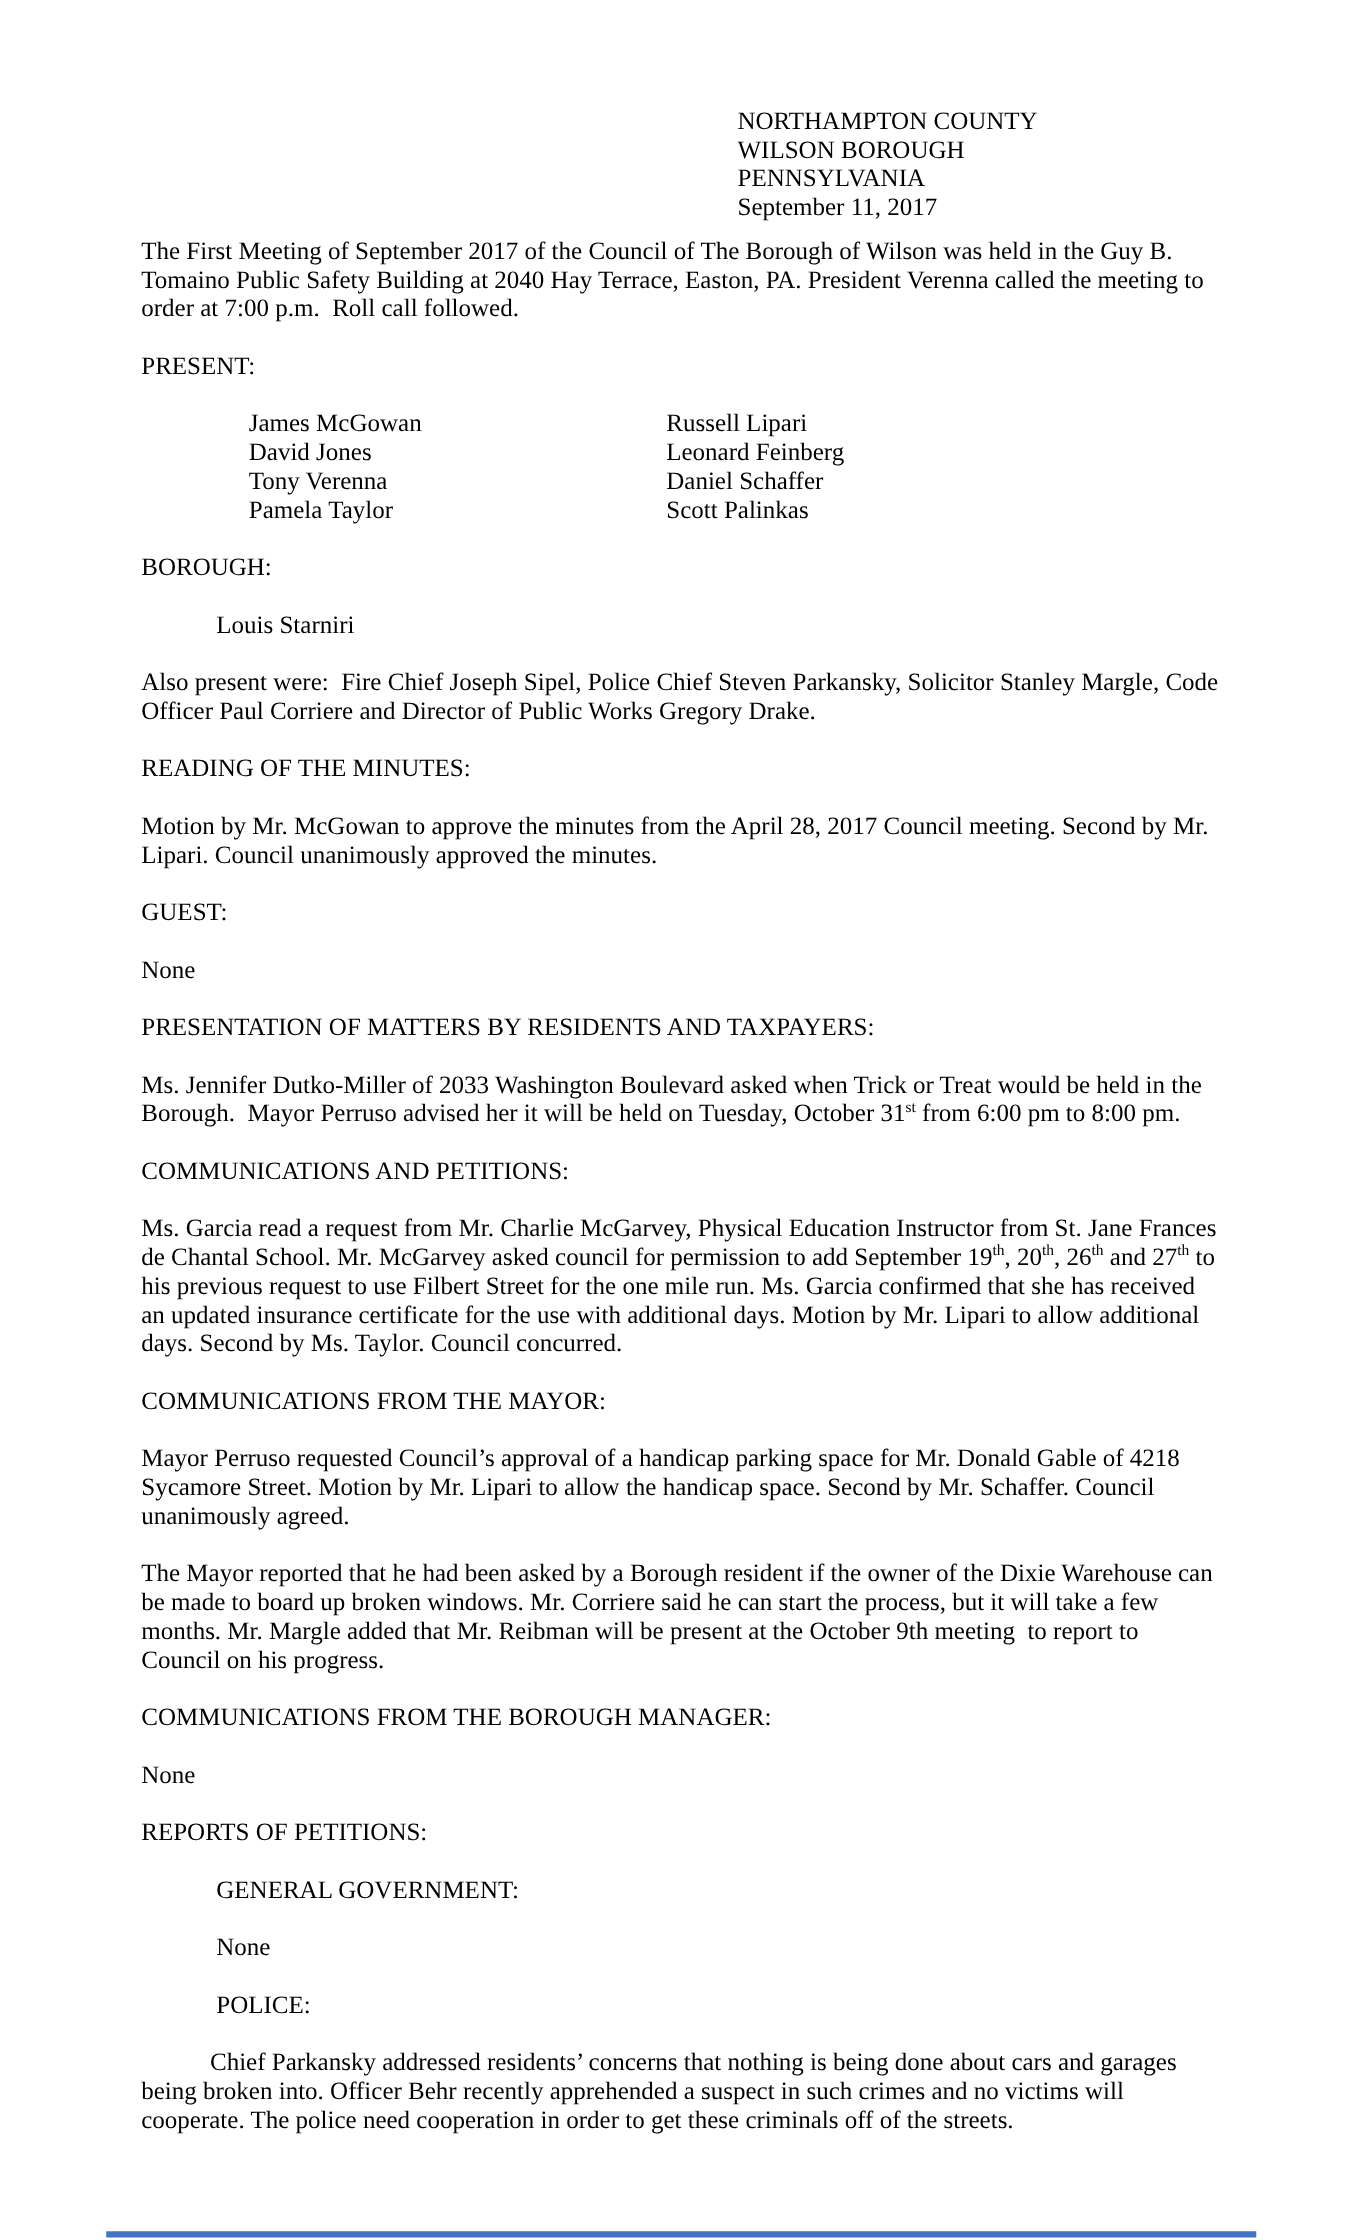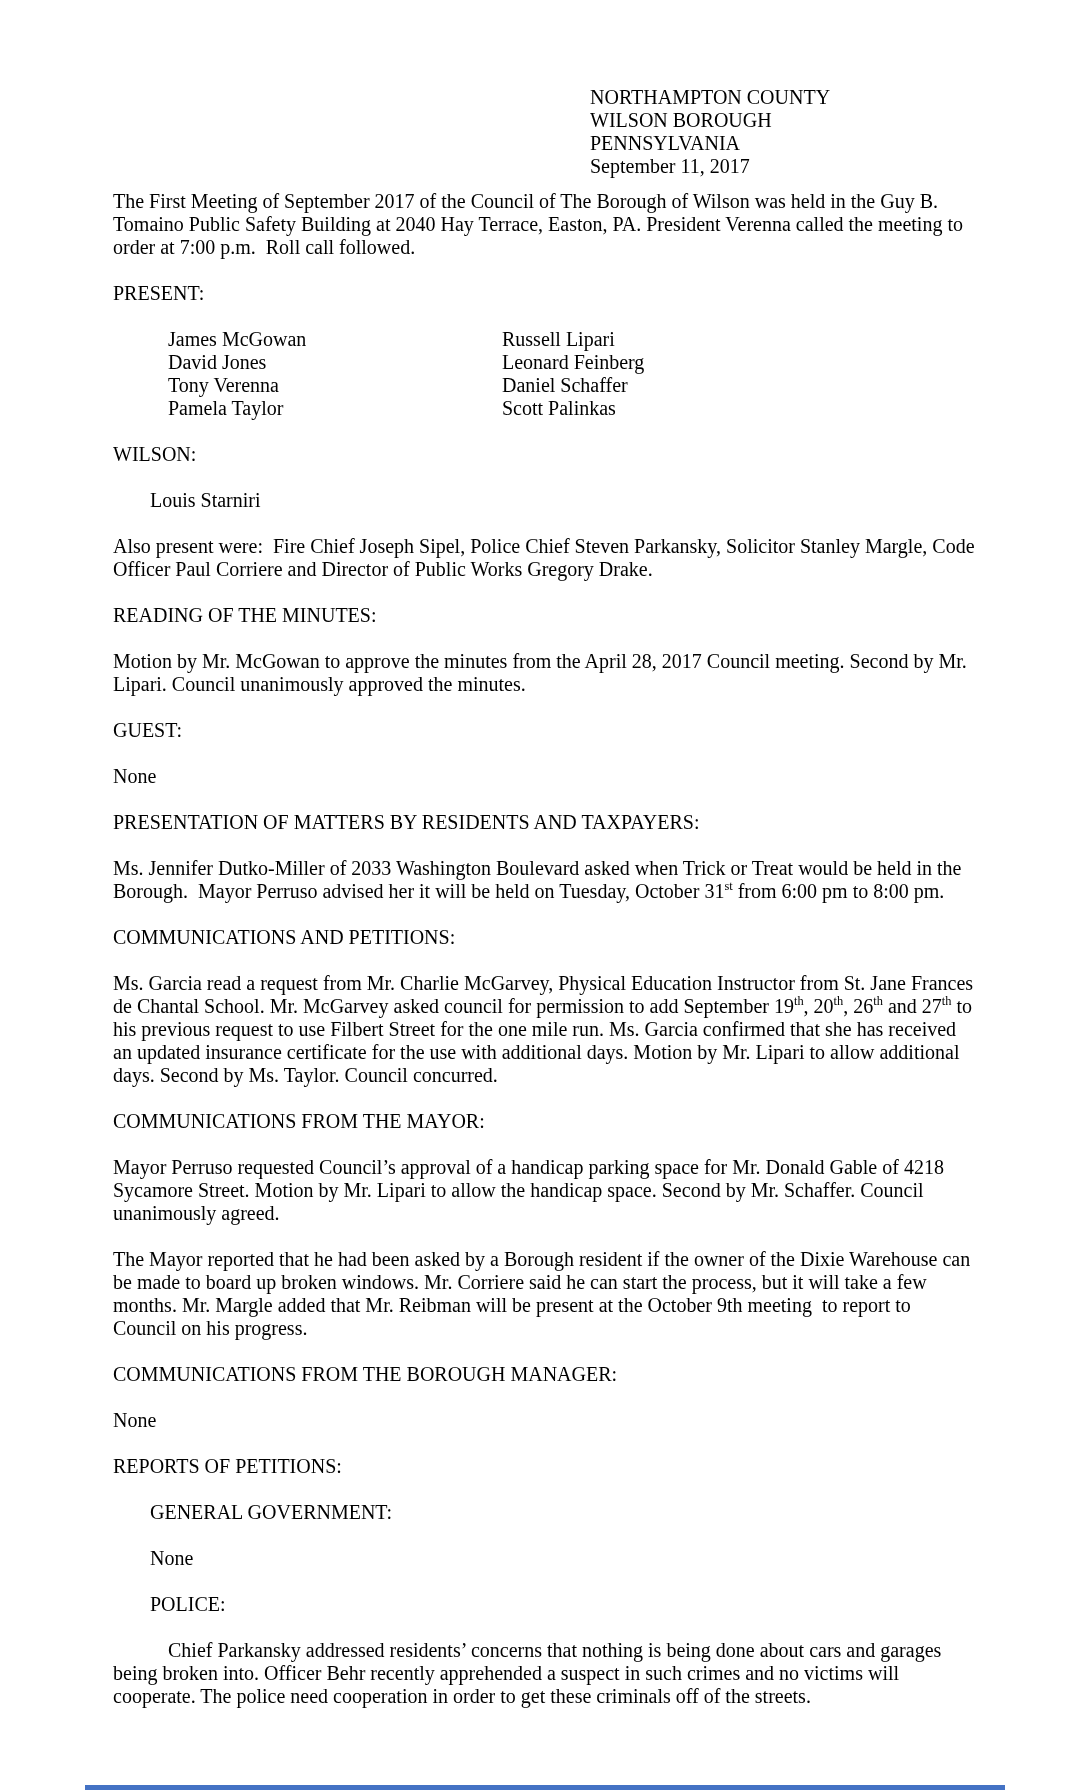--- a/index.html
+++ b/index.html
@@ -38,31 +38,31 @@
   .para sup {
     font-size: 0.62em;
     line-height: 0;
     vertical-align: super;
   }
   .heading {
     margin: 0 0 23px 0;
     white-space: pre-wrap;
   }
   .indent1 {
-    margin-left: 37px;
+    margin-left: 60px;
   }
   .first-line-indent {
     text-indent: 55px;
   }
   .cols {
     display: flex;
     margin: 0 0 23px 0;
   }
   .col-left {
-    margin-left: 55px;
+    margin-left: 86px;
     width: 334px;
     flex: 0 0 auto;
   }
   .col-right {
     flex: 1 1 auto;
   }
   .footer-bar {
     position: absolute;
     left: 85px;
     bottom: 2px;
@@ -94,21 +94,21 @@
       <div>Pamela Taylor</div>
     </div>
     <div class="col-right">
       <div>Russell Lipari</div>
       <div>Leonard Feinberg</div>
       <div>Daniel Schaffer</div>
       <div>Scott Palinkas</div>
     </div>
   </div>
 
-  <p class="heading">WILSON:</p>
+  <p class="heading">BOROUGH:</p>
 
   <p class="para indent1">Louis Starniri</p>
 
   <p class="para">Also present were:  Fire Chief Joseph Sipel, Police Chief Steven Parkansky, Solicitor Stanley Margle, Code Officer Paul Corriere and Director of Public Works Gregory Drake.</p>
 
   <p class="heading">READING OF THE MINUTES:</p>
 
   <p class="para">Motion by Mr. McGowan to approve the minutes from the April 28, 2017 Council meeting. Second by Mr. Lipari. Council unanimously approved the minutes.</p>
 
   <p class="heading">GUEST:</p>

